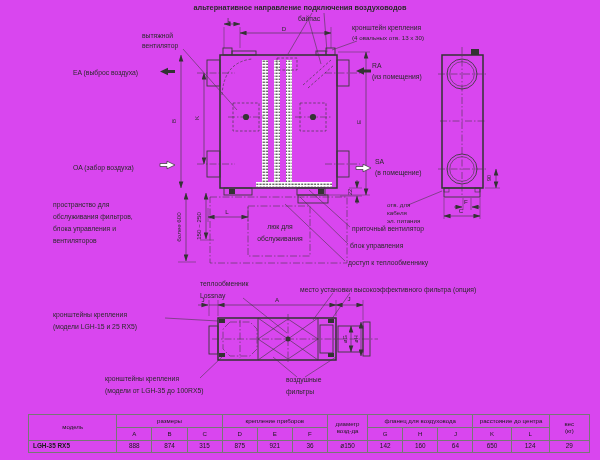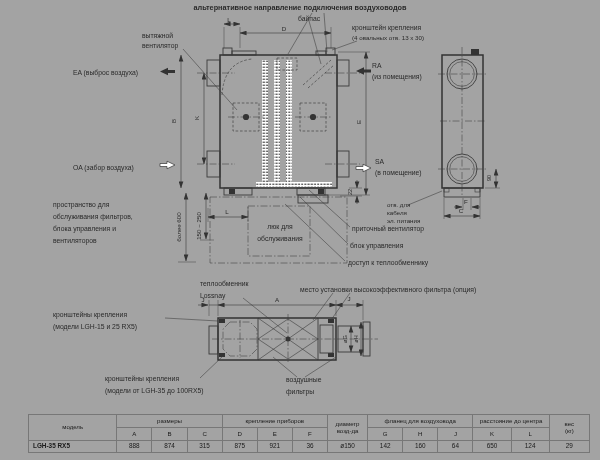--- a/index.html
+++ b/index.html
@@ -1,17 +1,17 @@
 <!DOCTYPE html>
 <html><head>
 <meta charset="utf-8">
 <style>
   *{box-sizing:border-box}
   html,body{margin:0;padding:0;background:#fff}
-  .page{position:relative;width:600px;height:460px;background:#a3a3a3;overflow:hidden;font-family:"Liberation Sans",sans-serif}
+  .page{position:relative;width:600px;height:460px;background:#d946ef;overflow:hidden;font-family:"Liberation Sans",sans-serif}
   svg{position:absolute;left:0;top:0}
   svg text{font-family:"Liberation Sans",sans-serif;fill:#2a2a2a;font-size:6.8px}
   svg .t7{font-size:7.3px;font-weight:bold}
   svg .t6{font-size:6.2px}
   svg .t5{font-size:5.6px}
   .s{stroke:#3a3a3a;fill:none;stroke-width:0.9}
   .s2{stroke:#333;fill:none;stroke-width:1.5}
   .thin{stroke:#3a3a3a;fill:none;stroke-width:0.6}
   .dd{stroke:#3a3a3a;fill:none;stroke-width:0.55;stroke-dasharray:7 2 1.5 2}
   .ds{stroke:#3a3a3a;fill:none;stroke-width:0.65;stroke-dasharray:2.6 1.8}

